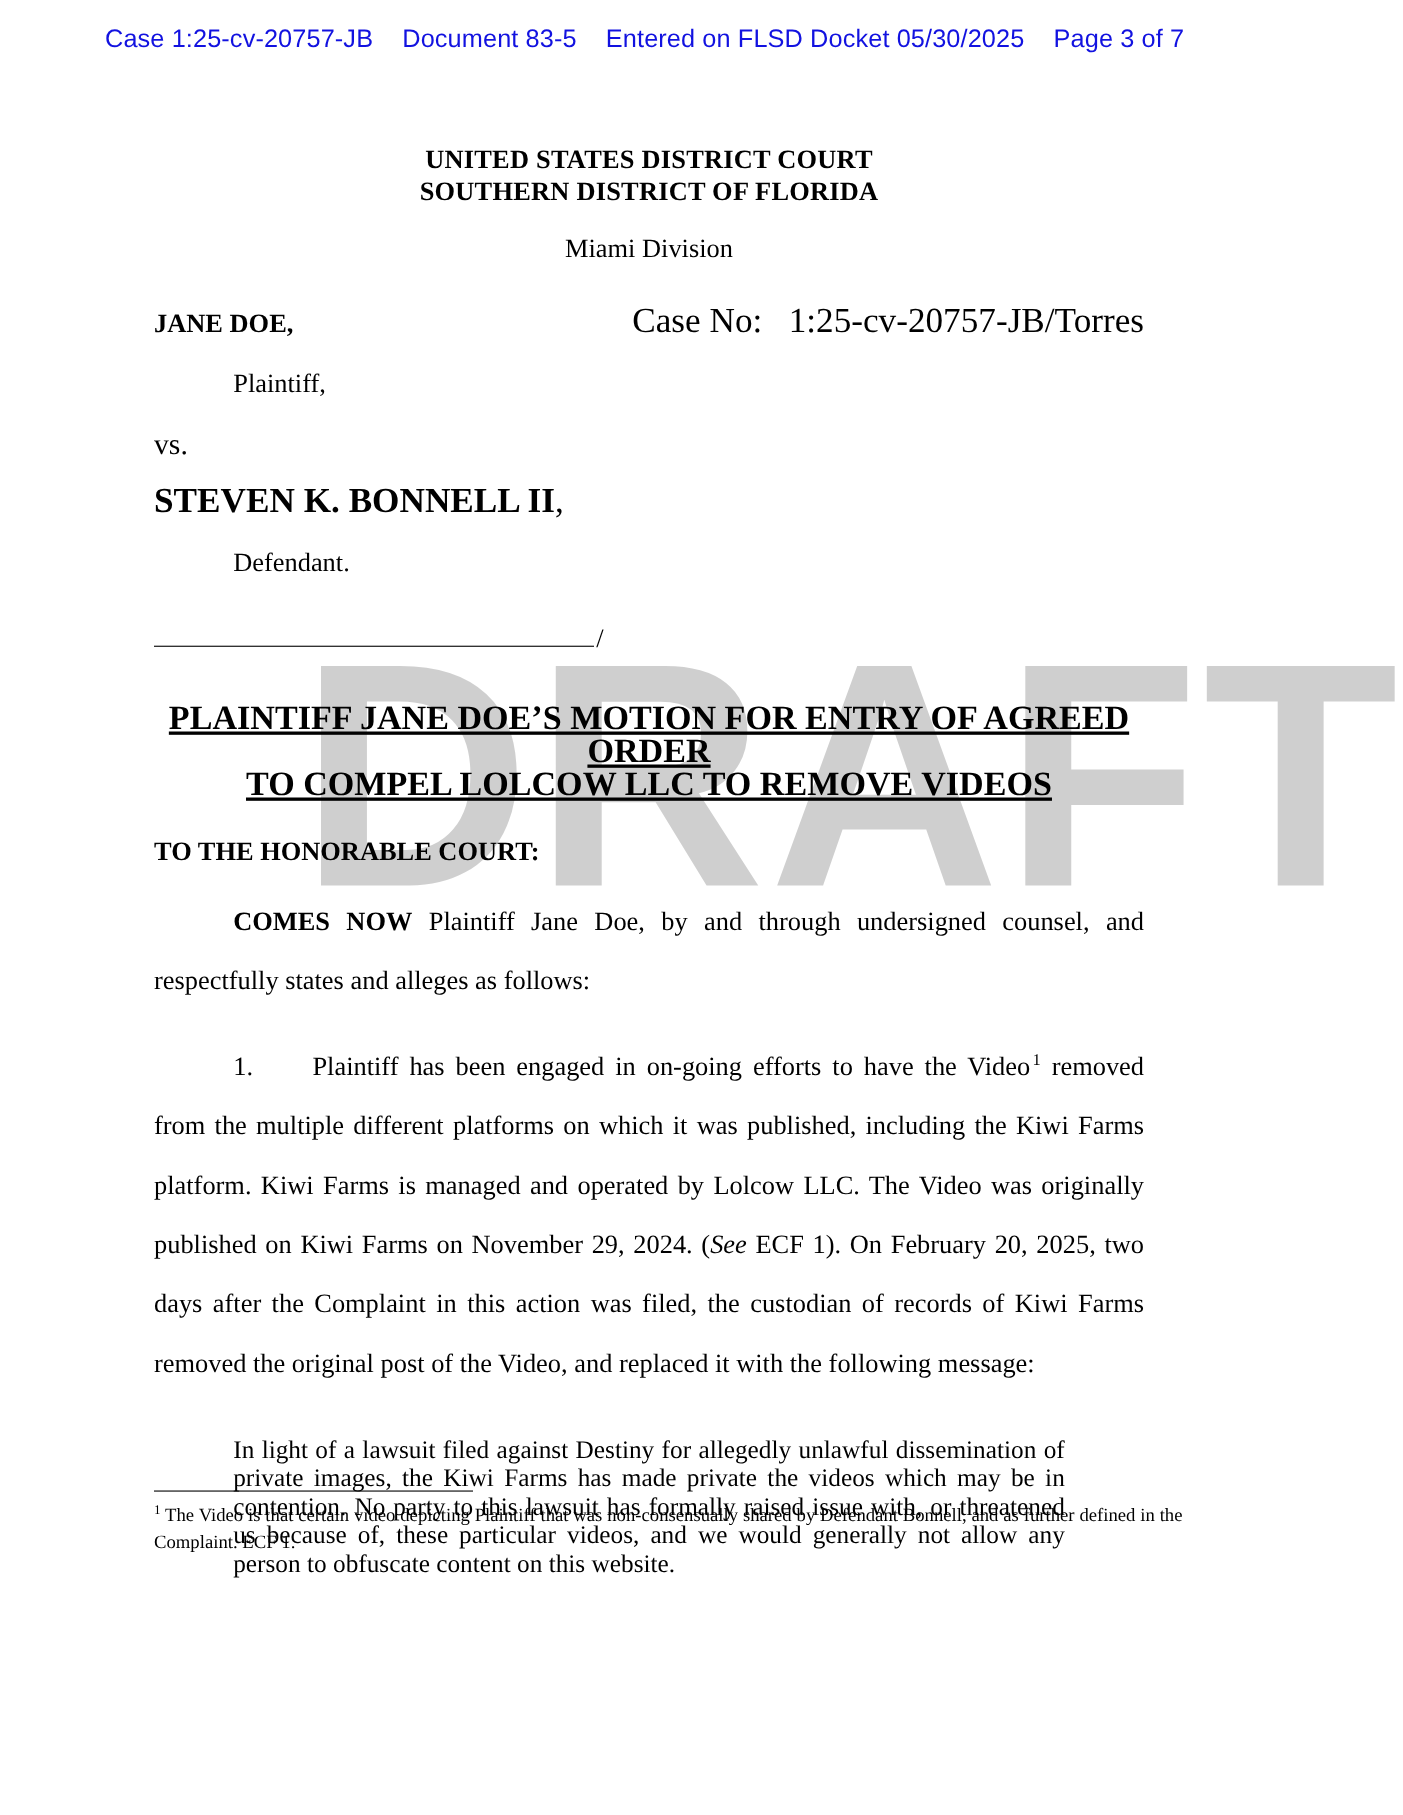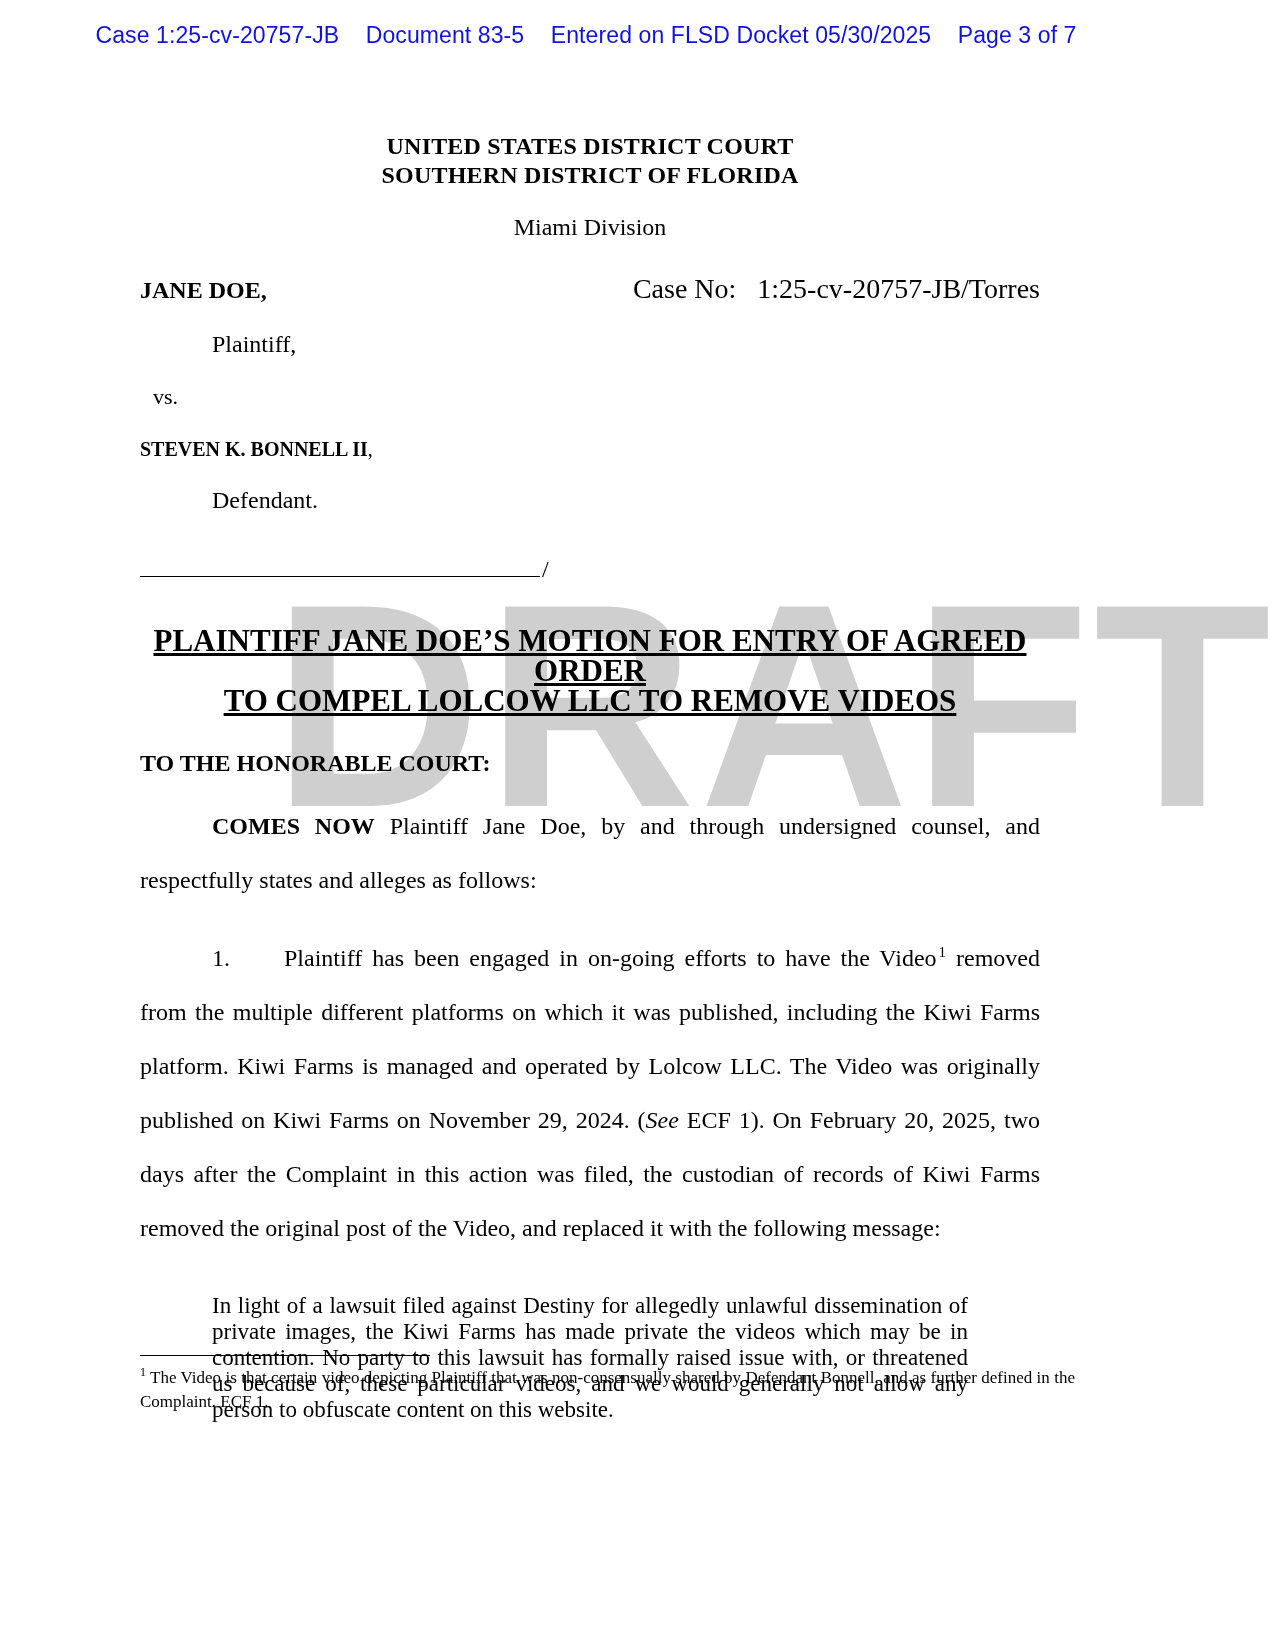--- a/index.html
+++ b/index.html
@@ -67,36 +67,35 @@
   }
   .caption-row {
     display: flex;
     justify-content: space-between;
     align-items: baseline;
   }
   .party {
     font-weight: bold;
   }
   .case-no {
-    font-size: 28px;
+    font-size: 32px;
     white-space: pre;
   }
   .indent {
     margin-left: 72px;
     margin-top: 26px;
     font-size: 24px;
   }
   .vs {
     margin-top: 26px;
-    font-size: 22px;
-    margin-left: 13px;
+    font-size: 27px;
   }
   .party-line {
-    margin-top: 28px;
-    font-size: 20px;
+    margin-top: 16px;
+    font-size: 32px;
   }
 
   .rule-line {
     margin-top: 42px;
     font-size: 24px;
     position: relative;
     height: 28px;
   }
   .rule-line .line {
     display: inline-block;

